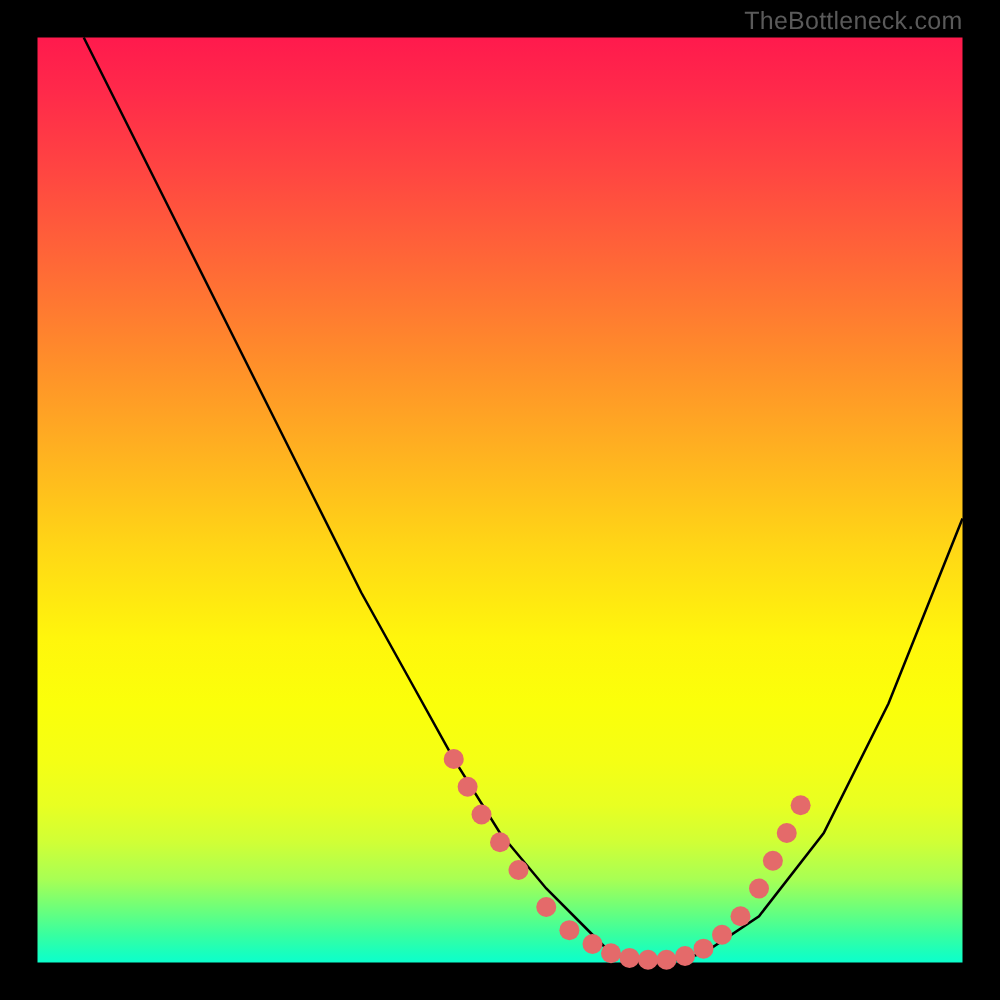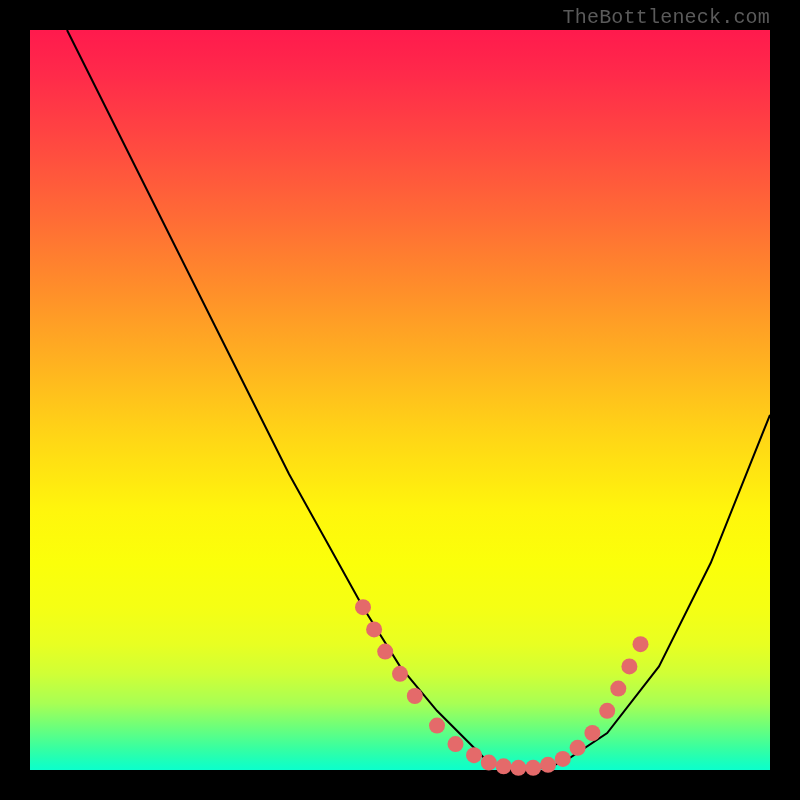--- a/index.html
+++ b/index.html
@@ -11,21 +11,20 @@
     overflow: hidden;
     font-family: Arial, Helvetica, sans-serif;
   }
   .frame {
     position: absolute;
     left: 0;
     top: 0;
     width: 800px;
     height: 800px;
     background: #000;
-    font-family: Liberation Mono, monospace;
   }
   .plot {
     position: absolute;
     left: 30px;
     top: 30px;
     width: 740px;
     height: 740px;
     
     background: linear-gradient(to bottom,
       #ff1a4d 0%,

